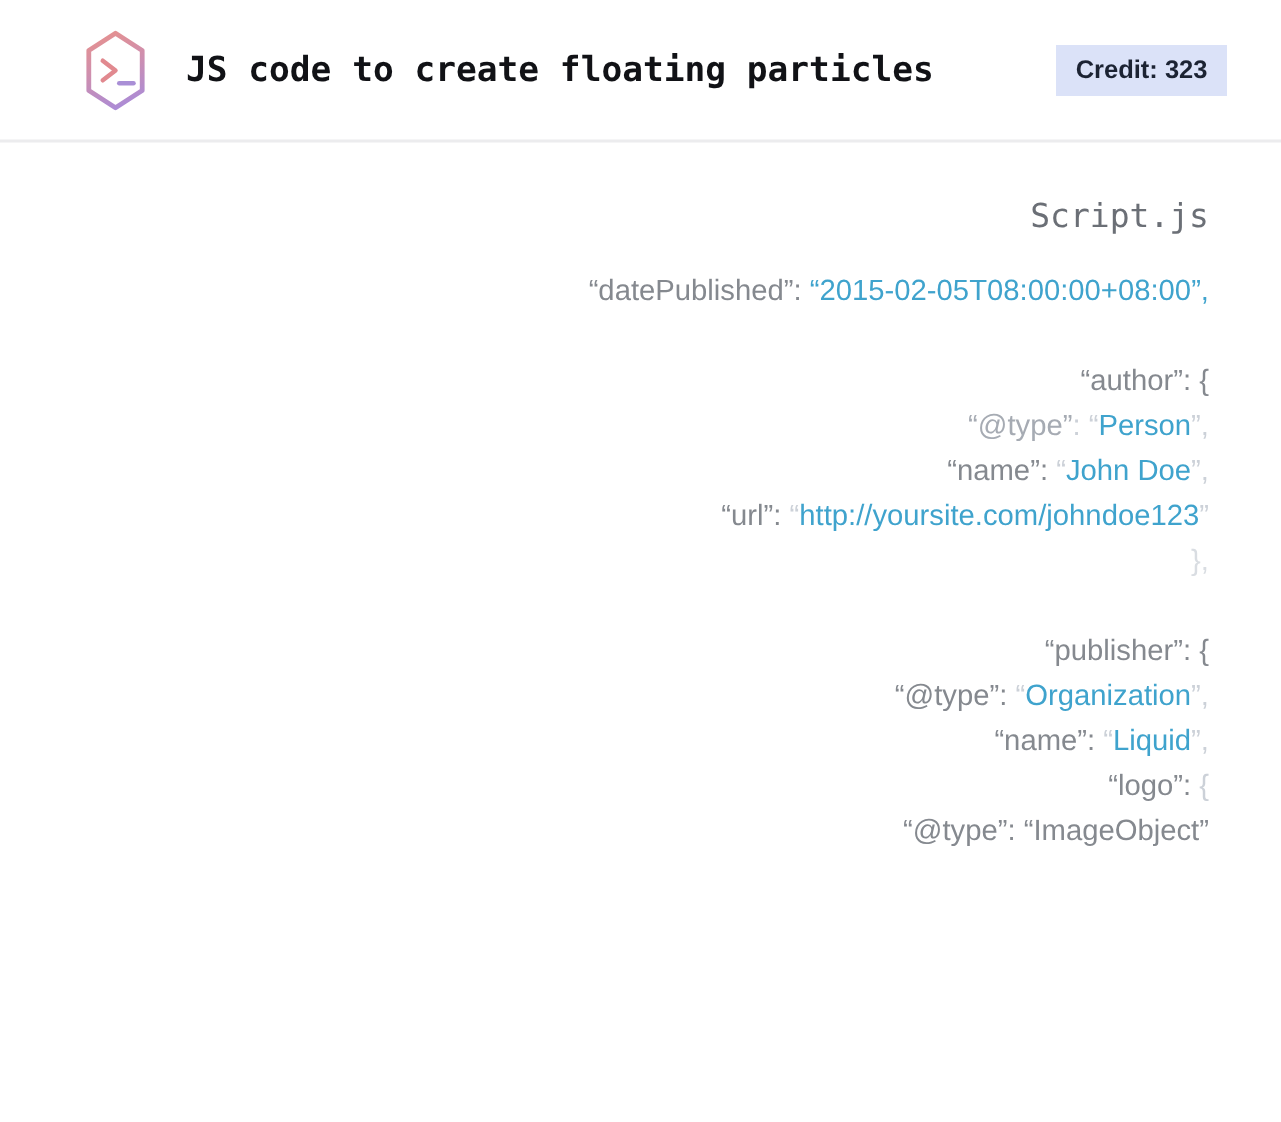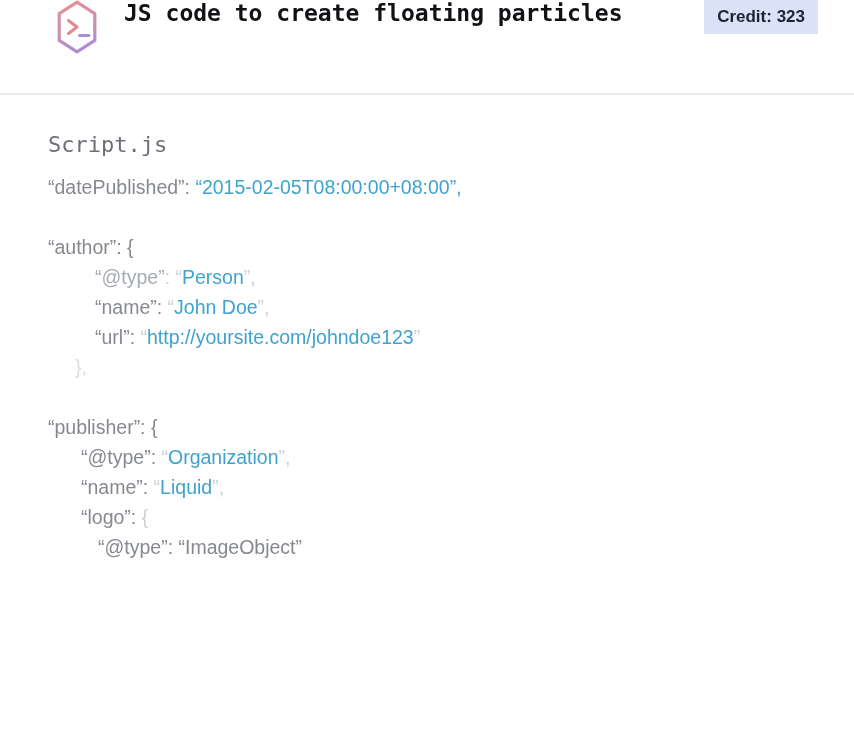--- a/index.html
+++ b/index.html
@@ -5,21 +5,21 @@
   * { box-sizing: border-box; margin: 0; padding: 0; }
   html, body {
     width: 854px; height: 748px;
     background: #ffffff;
     font-family: "Liberation Sans", sans-serif;
     overflow: hidden;
   }
   .header {
     height: 95px;
     display: flex;
-    align-items: flex-start;
+    align-items: center;
     padding: 0 36px 0 55px;
     border-bottom: 2px solid #ececee;
     background: #ffffff;
   }
   .logo { width: 44px; height: 54px; flex: 0 0 auto; }
   .logo svg { display: block; width: 100%; height: 100%; }
   .title {
     font-family: "DejaVu Sans Mono", "Liberation Mono", monospace;
     font-size: 23px;
     font-weight: 700;
@@ -31,30 +31,30 @@
   .credit-badge {
     margin-left: auto;
     background: #dbe2f8;
     border-radius: 0;
     padding: 7px 13px;
     font-size: 17px;
     font-weight: 700;
     color: #1c2333;
     white-space: nowrap;
   }
-  .content { padding: 0 48px; }
+  .content { padding: 0 48px; text-align: right; }
   .filename {
     margin-top: 37px;
     font-family: "DejaVu Sans Mono", "Liberation Mono", monospace;
     font-size: 22px;
     font-weight: 500;
     color: #6b6f76;
   }
   .code {
-    margin-top: 15px;
+    margin-top: 22px;
     font-size: 19.5px;
     line-height: 30px;
     font-weight: 400;
     white-space: pre;
   }
   .code-line { min-height: 30px; }
   .generate {
     display: block;
     margin: 63px 46px 0 55px;
     width: calc(100% - 101px);

